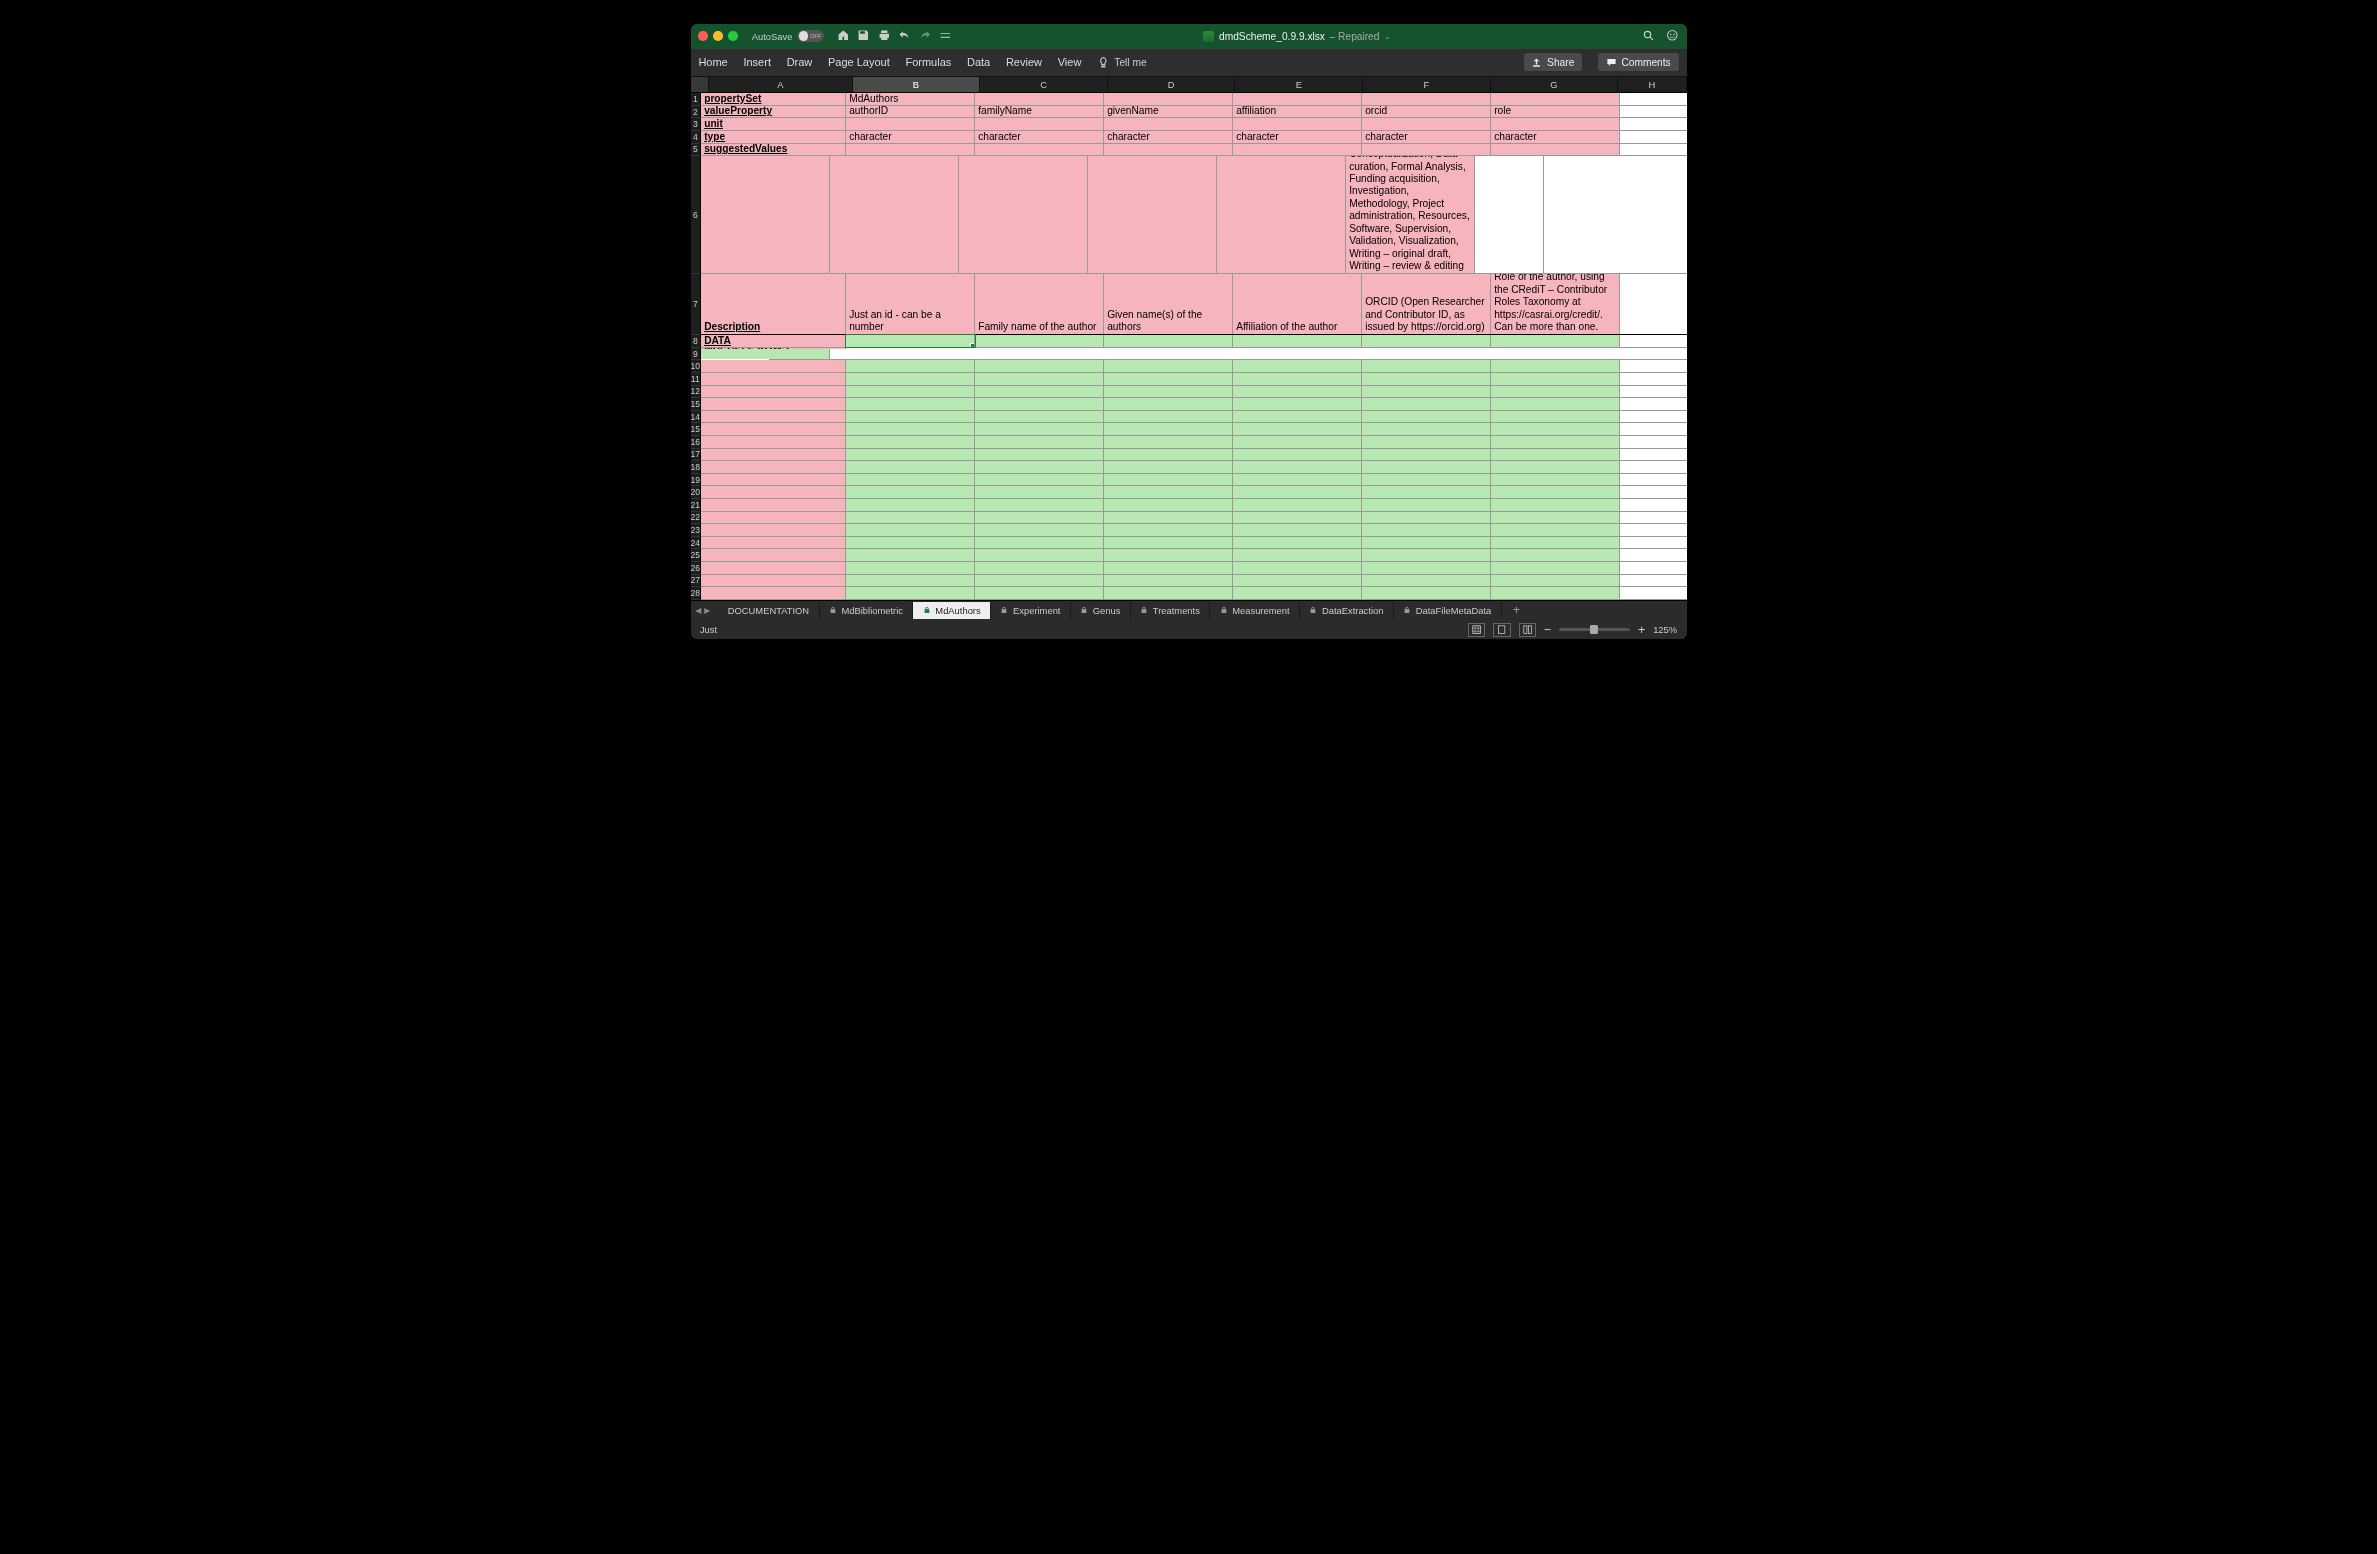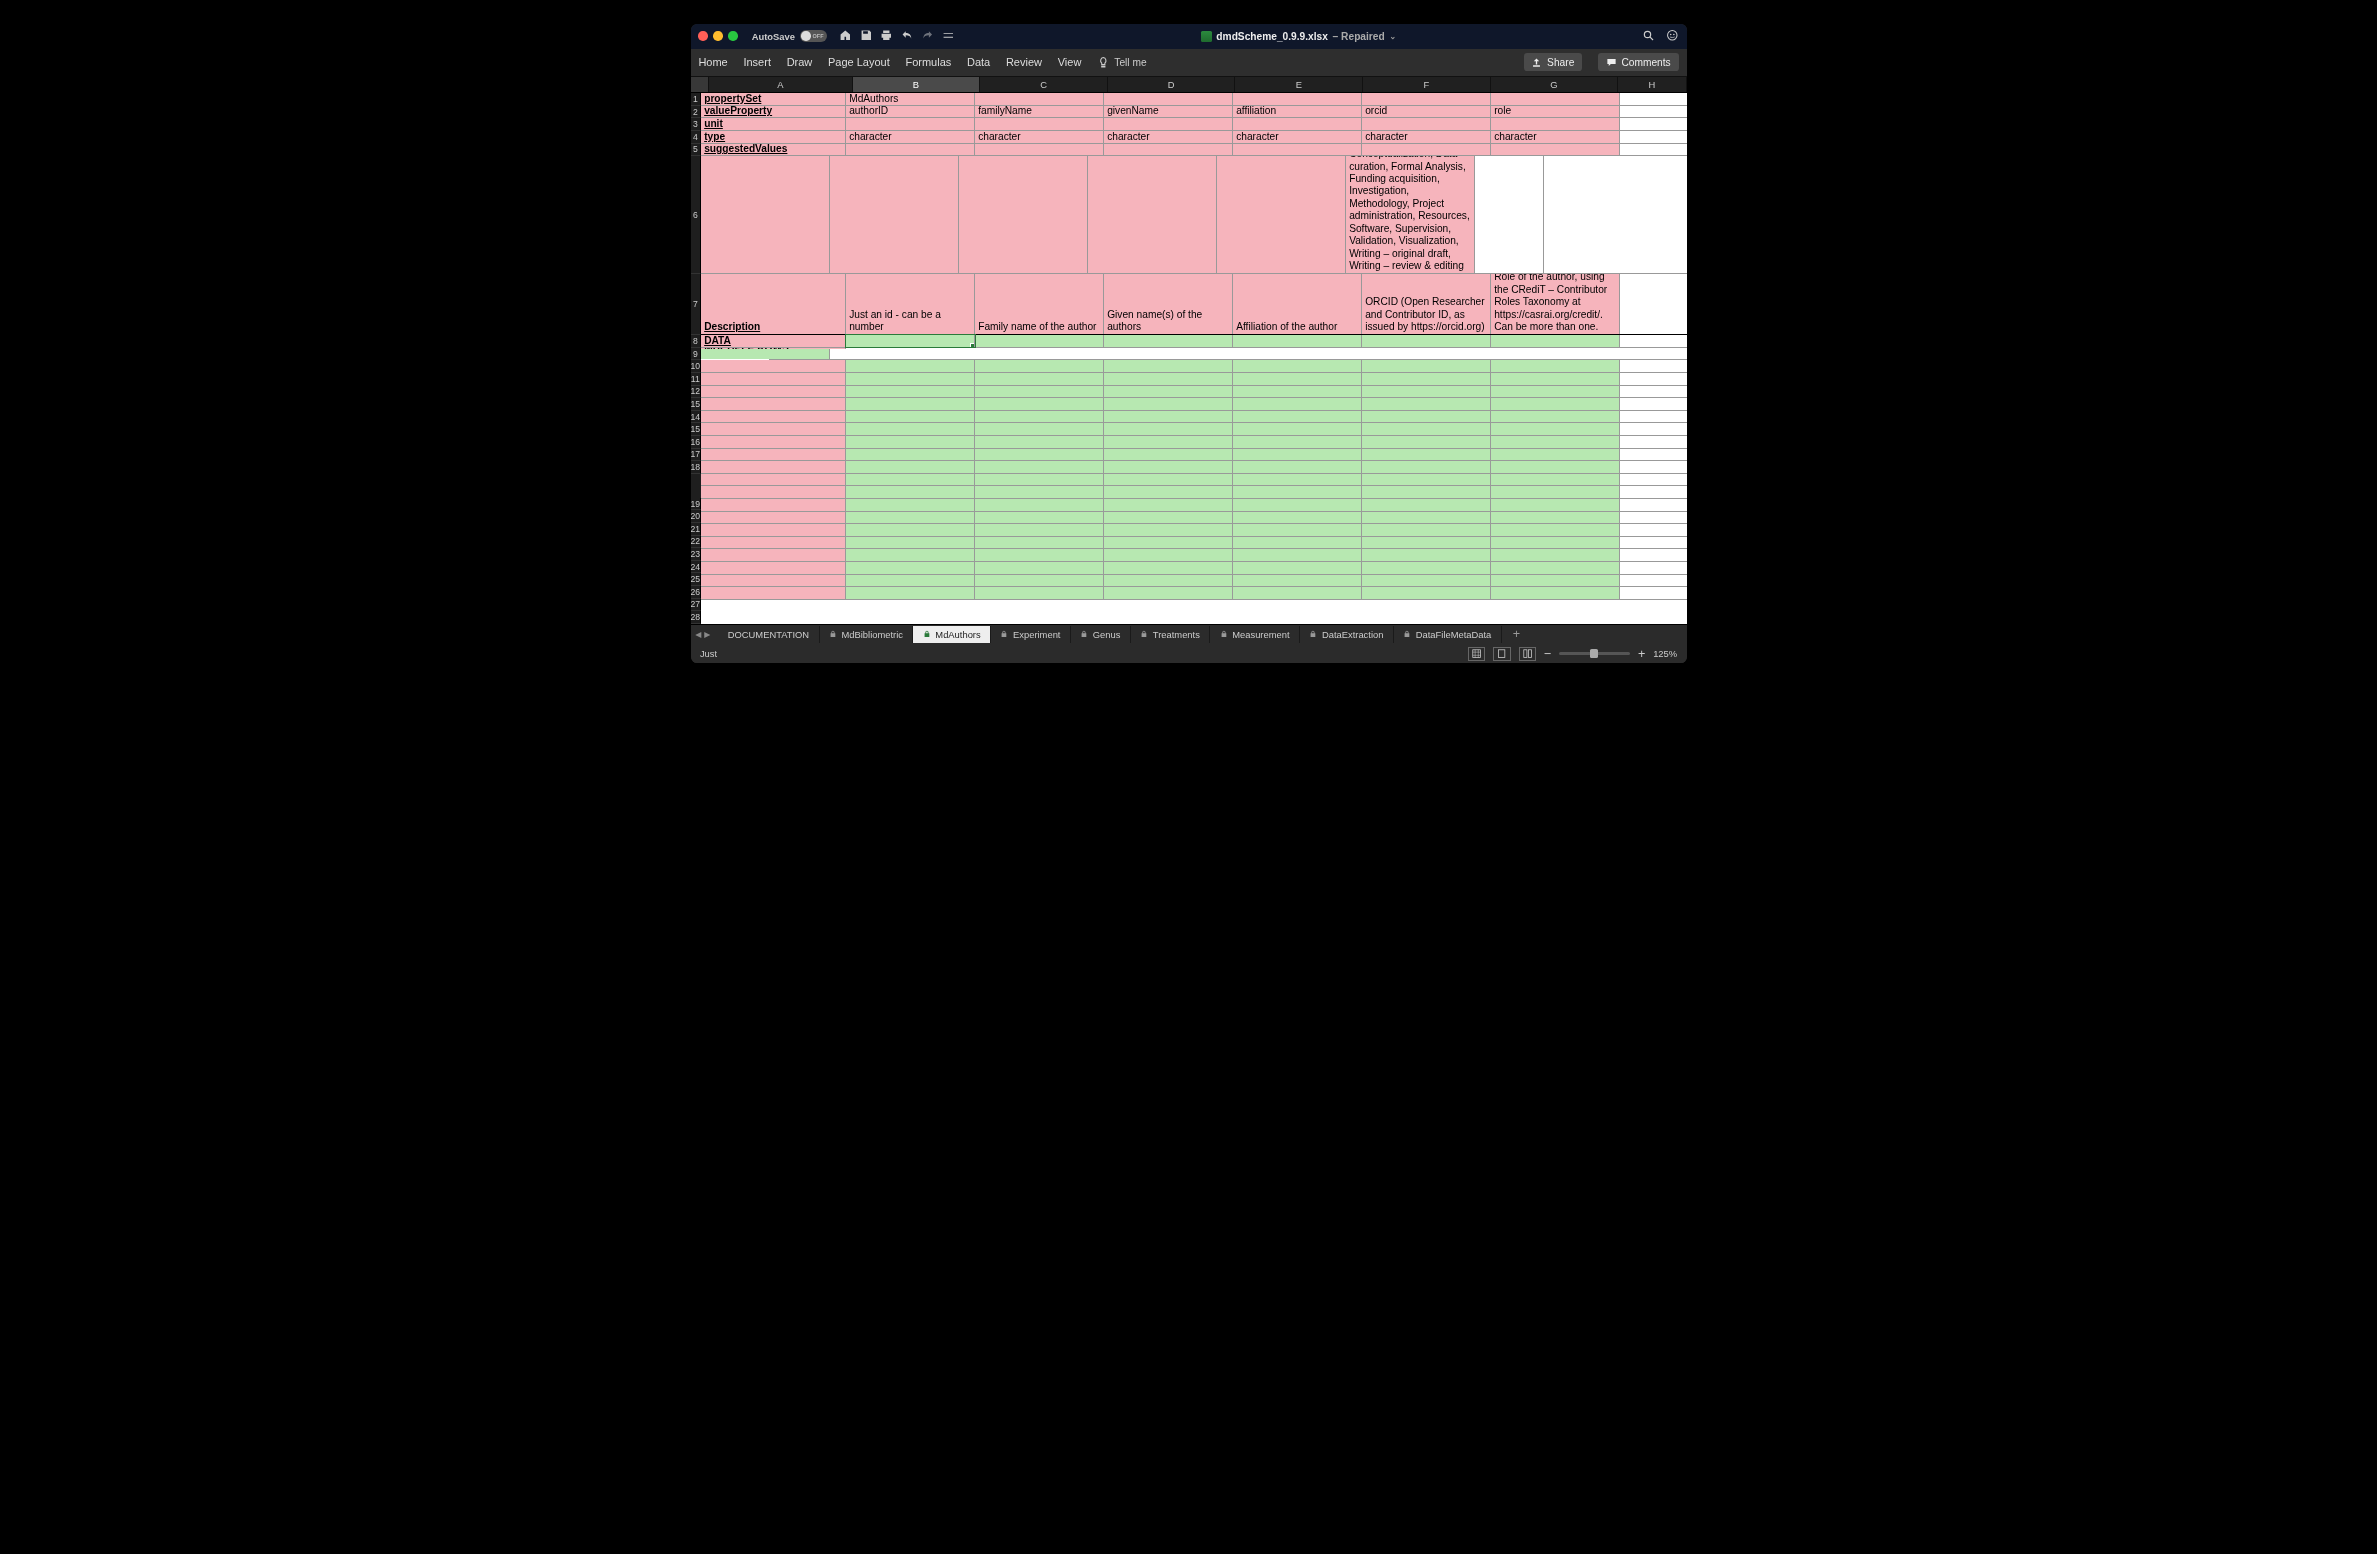--- a/index.html
+++ b/index.html
@@ -1,18 +1,18 @@
 <!DOCTYPE html>
 <html style="font-size:12.6px"><head>
 <meta charset="utf-8">
 <style>
 * { box-sizing: border-box; margin: 0; padding: 0; }
 body { background: #000; font-family: -apple-system, "Helvetica Neue", Arial, sans-serif; font-size: 10.2px; color: #000; display: flex; align-items: flex-start; justify-content: center; padding: 23.6px; }
 .window { width: 996px; background: #2a2a2a; border-radius: 6.3px; overflow: hidden; box-shadow: 0 7.9px 31px rgba(0,0,0,.6); }
-.titlebar { height: 25px; background: #0f172a; display: flex; align-items: center; padding: 0 7.9px; gap: 6.3px; color: #ddd; font-weight: bold; }
+.titlebar { height: 25px; background: #14532d; display: flex; align-items: center; padding: 0 7.9px; gap: 6.3px; color: #ddd; }
 .traffic { display: flex; gap: 5.5px; margin-right: 7.9px; }
 .tl { width: 9.4px; height: 9.4px; border-radius: 50%; }
 .tl.r { background: #ff5f57; } .tl.y { background: #febc2e; } .tl.g { background: #28c840; }
 .autosave { display: flex; align-items: center; gap: 4.7px; font-size: 9.4px; color: #ccc; }
 .switch { width: 27px; height: 12.6px; background: #555; border-radius: 6.3px; position: relative; display: flex; align-items: center; justify-content: flex-end; padding: 0 3.1px; font-size: 5.5px; color: #bbb; }
 .switch::before { content: ""; position: absolute; left: 1.6px; width: 9.4px; height: 9.4px; background: #ddd; border-radius: 50%; }
 .titlebar .qat { display: flex; gap: 7.9px; margin-left: 6.3px; }
 .qat svg, .titlebar-right svg { width: 12.6px; height: 12.6px; fill: #ccc; }
 .titlebar .center { flex: 1; text-align: center; font-size: 10.2px; color: #eee; display: flex; align-items: center; justify-content: center; gap: 4.7px; }
 .doc-icon { width: 11px; height: 11px; background: linear-gradient(#2b8a3e,#1f6b2e); border-radius: 1.6px; display: inline-block; }
@@ -175,21 +175,21 @@
         <div class="rh" style="height: 12.6px;">9</div>
         <div class="rh" style="height: 12.6px;">10</div>
         <div class="rh" style="height: 12.6px;">11</div>
         <div class="rh" style="height: 12.6px;">12</div>
         <div class="rh" style="height: 12.6px;">15</div>
         <div class="rh" style="height: 12.6px;">14</div>
         <div class="rh" style="height: 12.6px;">15</div>
         <div class="rh" style="height: 12.6px;">16</div>
         <div class="rh" style="height: 12.6px;">17</div>
         <div class="rh" style="height: 12.6px;">18</div>
-        <div class="rh" style="height: 12.6px; margin-top: 24px;">19</div>
+        <div class="rh" style="height: 12.6px;">19</div>
         <div class="rh" style="height: 12.6px;">20</div>
         <div class="rh" style="height: 12.6px;">21</div>
         <div class="rh" style="height: 12.6px;">22</div>
         <div class="rh" style="height: 12.6px;">23</div>
         <div class="rh" style="height: 12.6px;">24</div>
         <div class="rh" style="height: 12.6px;">25</div>
         <div class="rh" style="height: 12.6px;">26</div>
         <div class="rh" style="height: 12.6px;">27</div>
         <div class="rh" style="height: 12.6px;">28</div>
       </div>

